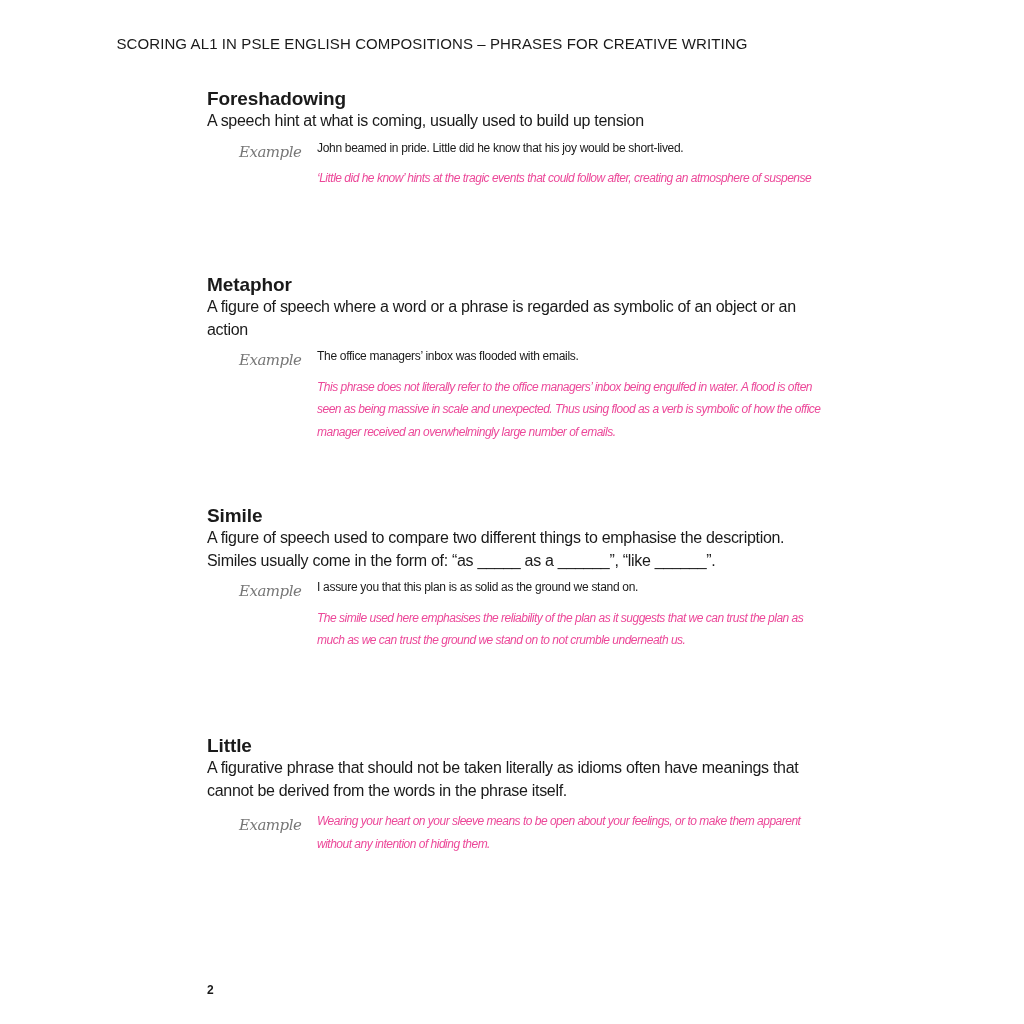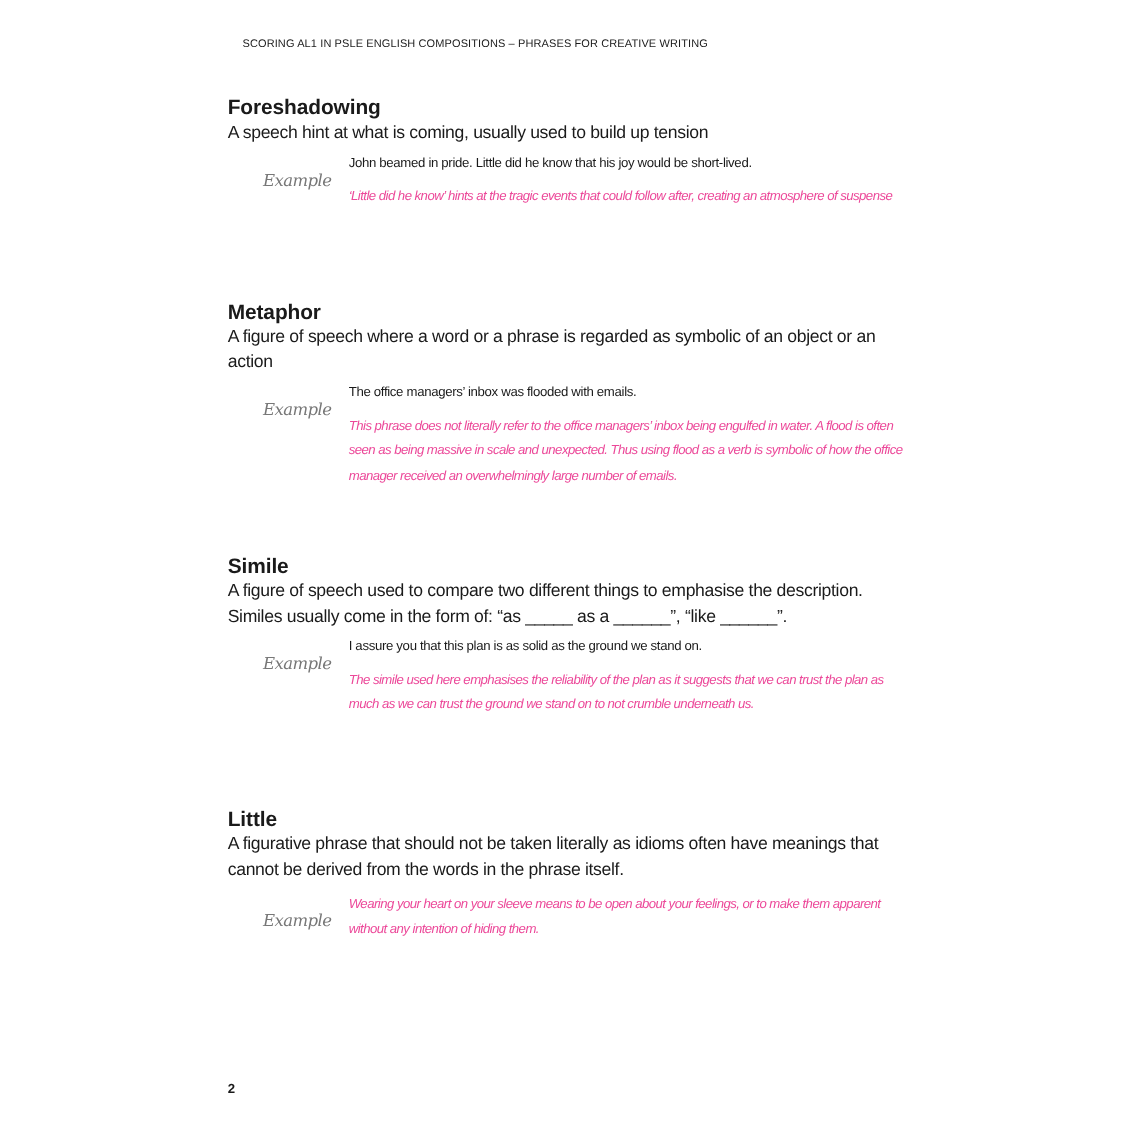--- a/index.html
+++ b/index.html
@@ -14,21 +14,21 @@
       overflow: hidden;
       font-family: "Liberation Sans", "DejaVu Sans", sans-serif;
       color: #1a1a1a;
     }
     .running-header {
       position: absolute;
       top: 35px;
       left: 0;
       width: 864px;
       text-align: center;
-      font-size: 10px;
+      font-size: 15px;
       letter-spacing: 0.1px;
       color: #1a1a1a;
     }
     .section {
       position: absolute;
       left: 207px;
       width: 620px;
     }
     .term {
       font-size: 19px;
@@ -43,21 +43,21 @@
       color: #1a1a1a;
       letter-spacing: -0.3px;
     }
     .example-row {
       position: relative;
       margin-top: 4px;
     }
     .example-label {
       position: absolute;
       left: 32px;
-      top: 16px;
+      top: 4px;
       font-family: "DejaVu Serif", serif;
       font-style: italic;
       font-size: 15px;
       line-height: 22.5px;
       color: #777777;
       letter-spacing: -0.5px;
     }
     .example-body {
       margin-left: 110px;
       width: 510px;

